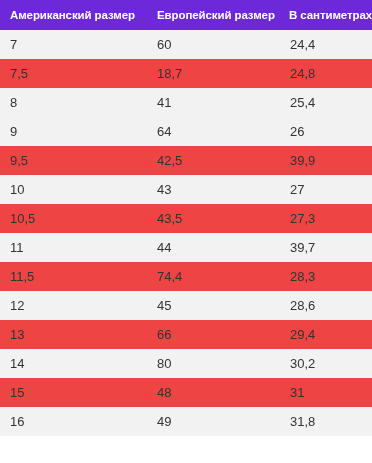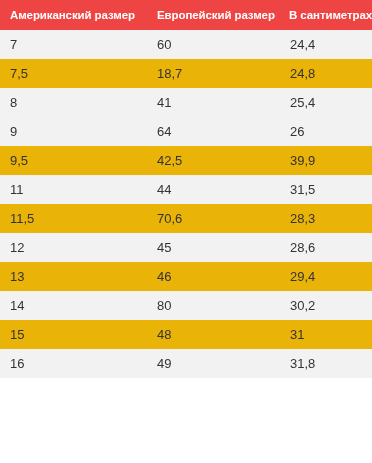--- a/index.html
+++ b/index.html
@@ -16,21 +16,21 @@
   .size-table {
     width: 372px;
     border-collapse: collapse;
     table-layout: fixed;
   }
   .size-table col.c0 { width: 147px; }
   .size-table col.c1 { width: 133px; }
   .size-table col.c2 { width: 92px; }
 
   .size-table thead th {
-    background: #ef4444;
+    background: #6d28d9;
     color: #ffffff;
     font-size: 11.5px;
     font-weight: bold;
     text-align: left;
     padding: 9px 0 9px 10px;
     height: 12px;
     line-height: 12px;
     white-space: nowrap;
     letter-spacing: -0.1px;
     margin-top: 12px;
@@ -45,21 +45,21 @@
     text-align: left;
     padding: 0 0 0 10px;
     height: 29px;
     line-height: 29px;
     white-space: nowrap;
   }
   .size-table tbody tr.odd td {
     background: #f2f2f2;
   }
   .size-table tbody tr.even td {
-    background: #eab308;
+    background: #ef4444;
   }
 </style>
 </head>
 <body>
 
 <table class="size-table">
   <colgroup>
     <col class="c0">
     <col class="c1">
     <col class="c2">
@@ -91,37 +91,47 @@
         <td>9</td>
         <td>64</td>
         <td>26</td>
       </tr>
       <tr class="even">
         <td>9,5</td>
         <td>42,5</td>
         <td>39,9</td>
       </tr>
       <tr class="odd">
+        <td>10</td>
+        <td>43</td>
+        <td>27</td>
+      </tr>
+      <tr class="even">
+        <td>10,5</td>
+        <td>43,5</td>
+        <td>27,3</td>
+      </tr>
+      <tr class="odd">
         <td>11</td>
         <td>44</td>
-        <td>31,5</td>
+        <td>39,7</td>
       </tr>
       <tr class="even">
         <td>11,5</td>
-        <td>70,6</td>
+        <td>74,4</td>
         <td>28,3</td>
       </tr>
       <tr class="odd">
         <td>12</td>
         <td>45</td>
         <td>28,6</td>
       </tr>
       <tr class="even">
         <td>13</td>
-        <td>46</td>
+        <td>66</td>
         <td>29,4</td>
       </tr>
       <tr class="odd">
         <td>14</td>
         <td>80</td>
         <td>30,2</td>
       </tr>
       <tr class="even">
         <td>15</td>
         <td>48</td>

